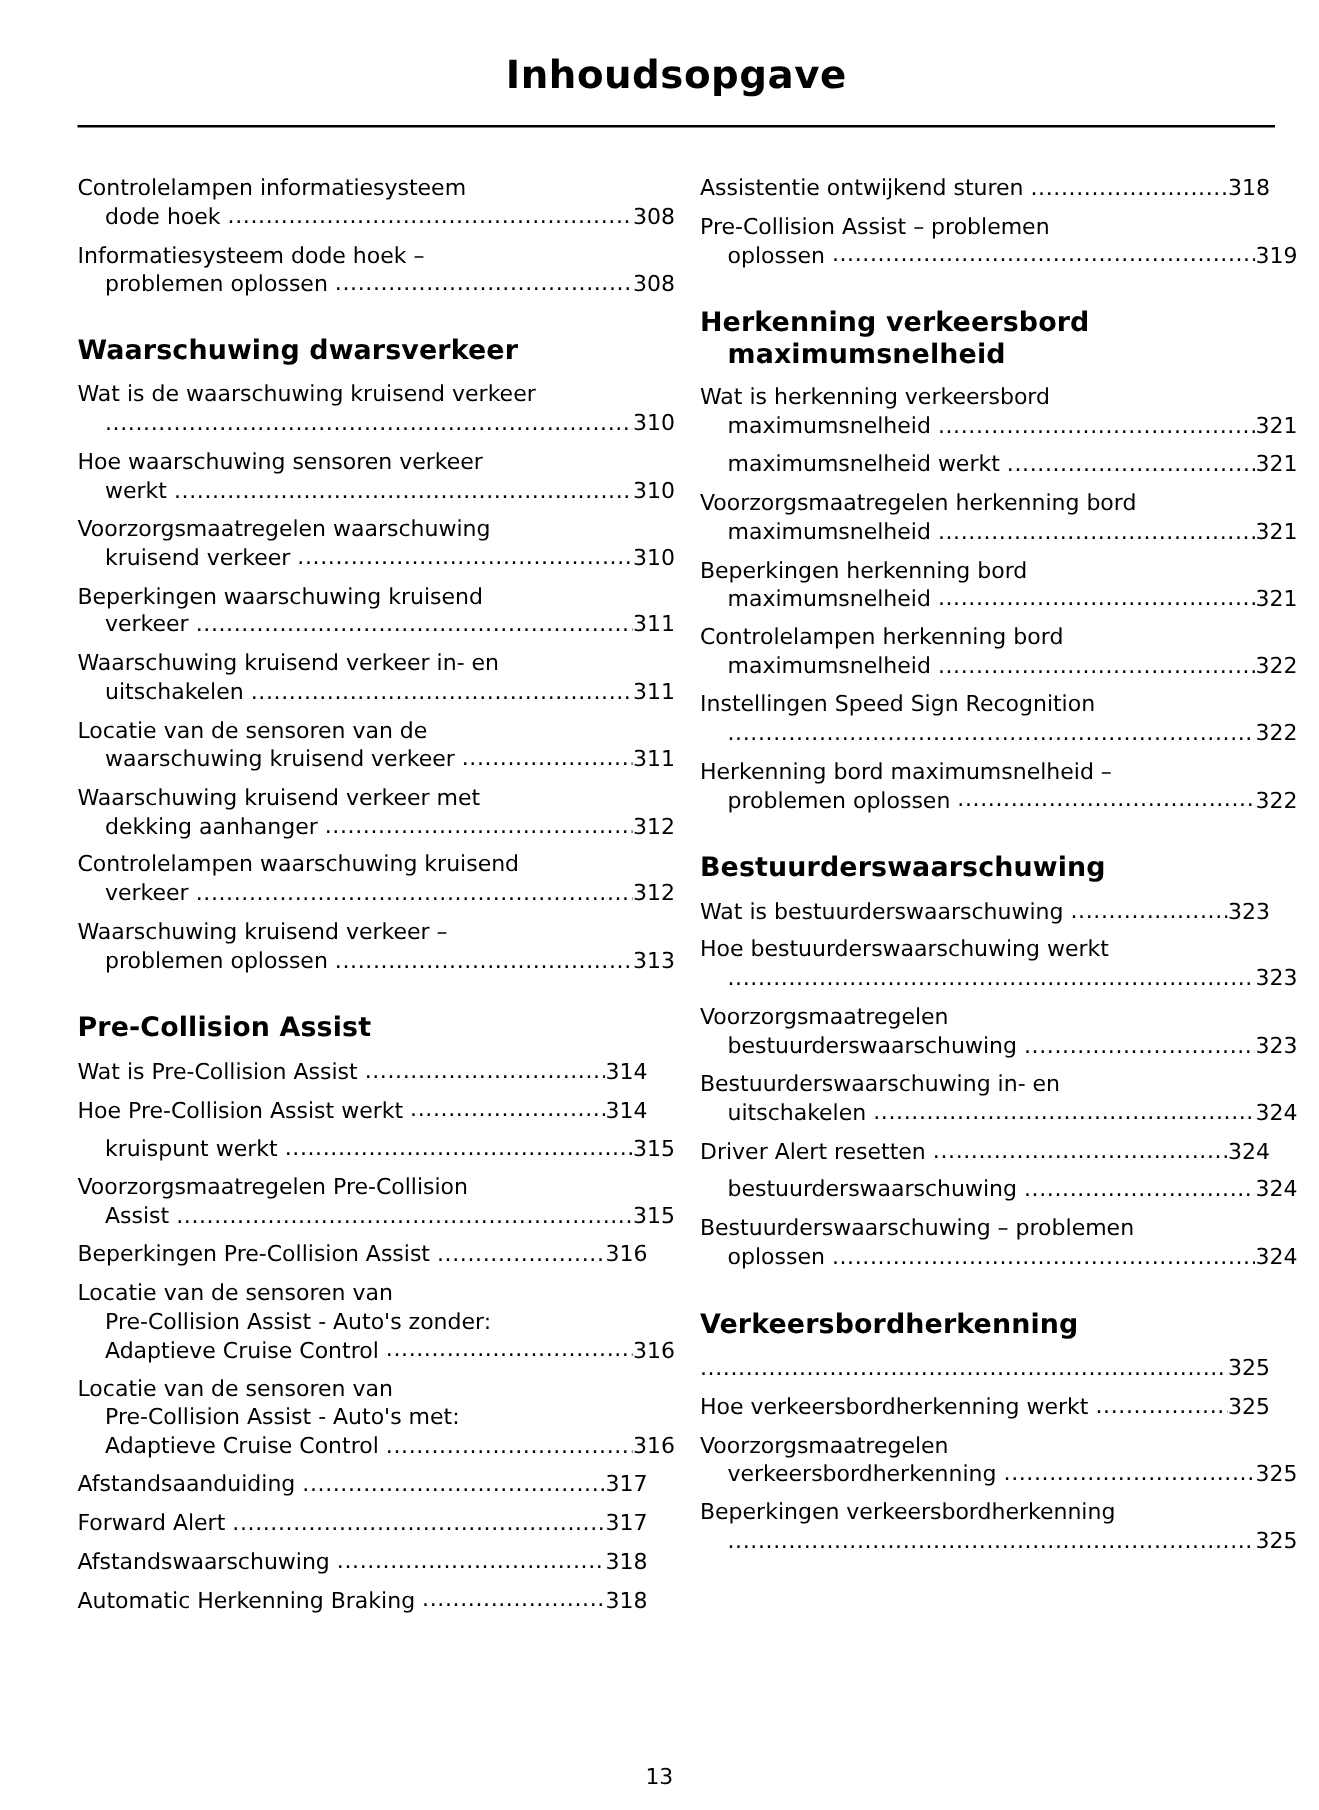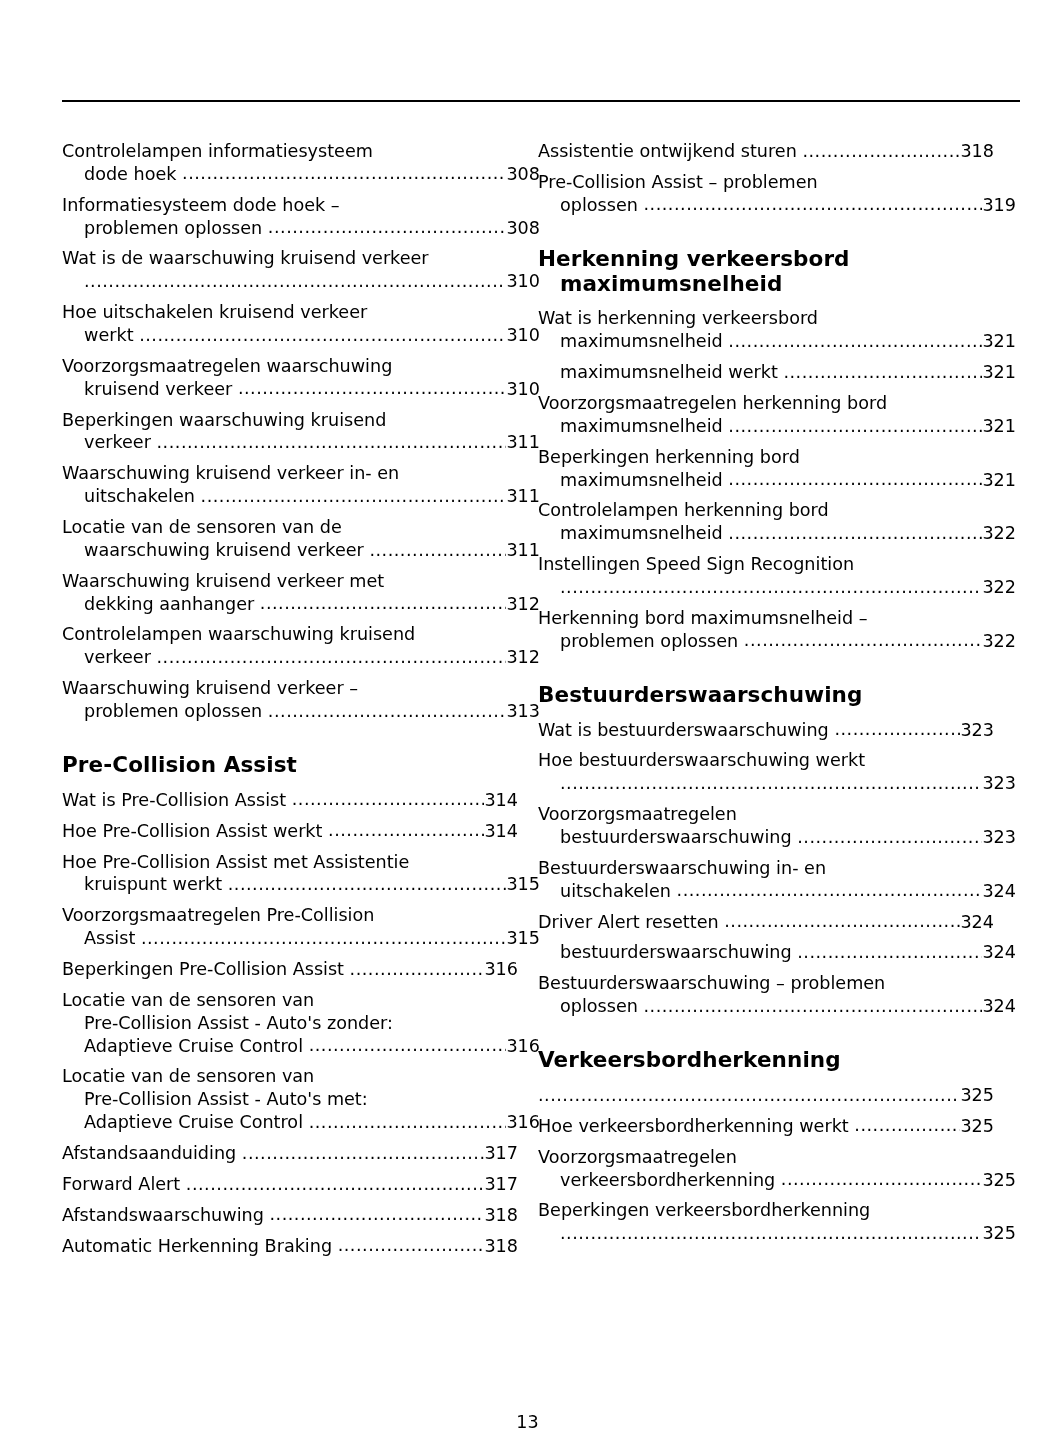--- a/index.html
+++ b/index.html
@@ -40,21 +40,21 @@
     width: 958px;
     height: 2px;
     background: #000;
   }
   .columns {
     position: absolute;
     left: 62px;
     top: 140px;
     width: 958px;
     display: flex;
-    gap: 20px;
+    gap: 42px;
   }
   .col {
     width: 456px;
   }
   .section-heading {
     font-size: 21.5px;
     font-weight: bold;
     line-height: 1.16;
     margin-top: 30px;
     margin-bottom: 11px;
@@ -113,50 +113,52 @@
     text-align: center;
     font-size: 17.5px;
     margin-top: 36px;
   }
 </style>
 </head>
 <body>
 
 <div class="page">
 
+  <div class="doc-title">Inhoudsopgave</div>
   <div class="title-rule"></div>
 
   <div class="columns">
     <div class="col" id="col-left">
         <div class="entry">
           <div class="l1">Controlelampen informatiesysteem</div>
           <div class="row indent">
             <span class="txt">dode hoek </span>
             <span class="dots">........................................................................................................................................................................................................</span>
             <span class="pg">308</span>
           </div>
         </div>
         <div class="entry">
           <div class="l1">Informatiesysteem dode hoek –</div>
           <div class="row indent">
             <span class="txt">problemen oplossen </span>
             <span class="dots">........................................................................................................................................................................................................</span>
             <span class="pg">308</span>
           </div>
         </div>
+        <div class="section-heading"><span>Waarschuwing dwarsverkeer</span></div>
         <div class="entry">
           <div class="l1">Wat is de waarschuwing kruisend verkeer</div>
           <div class="row indent">
             <span class="txt"></span>
             <span class="dots">........................................................................................................................................................................................................</span>
             <span class="pg">310</span>
           </div>
         </div>
         <div class="entry">
-          <div class="l1">Hoe uitschakelen kruisend verkeer</div>
+          <div class="l1">Hoe waarschuwing sensoren verkeer</div>
           <div class="row indent">
             <span class="txt">werkt </span>
             <span class="dots">........................................................................................................................................................................................................</span>
             <span class="pg">310</span>
           </div>
         </div>
         <div class="entry">
           <div class="l1">Voorzorgsmaatregelen waarschuwing</div>
           <div class="row indent">
             <span class="txt">kruisend verkeer </span>
@@ -221,21 +223,20 @@
           </div>
         </div>
         <div class="entry">
           <div class="row">
             <span class="txt">Hoe Pre-Collision Assist werkt </span>
             <span class="dots">........................................................................................................................................................................................................</span>
             <span class="pg">314</span>
           </div>
         </div>
         <div class="entry">
-          <div class="l1">Hoe Pre-Collision Assist met Assistentie</div>
           <div class="row indent">
             <span class="txt">kruispunt werkt </span>
             <span class="dots">........................................................................................................................................................................................................</span>
             <span class="pg">315</span>
           </div>
         </div>
         <div class="entry">
           <div class="l1">Voorzorgsmaatregelen Pre-Collision</div>
           <div class="row indent">
             <span class="txt">Assist </span>

